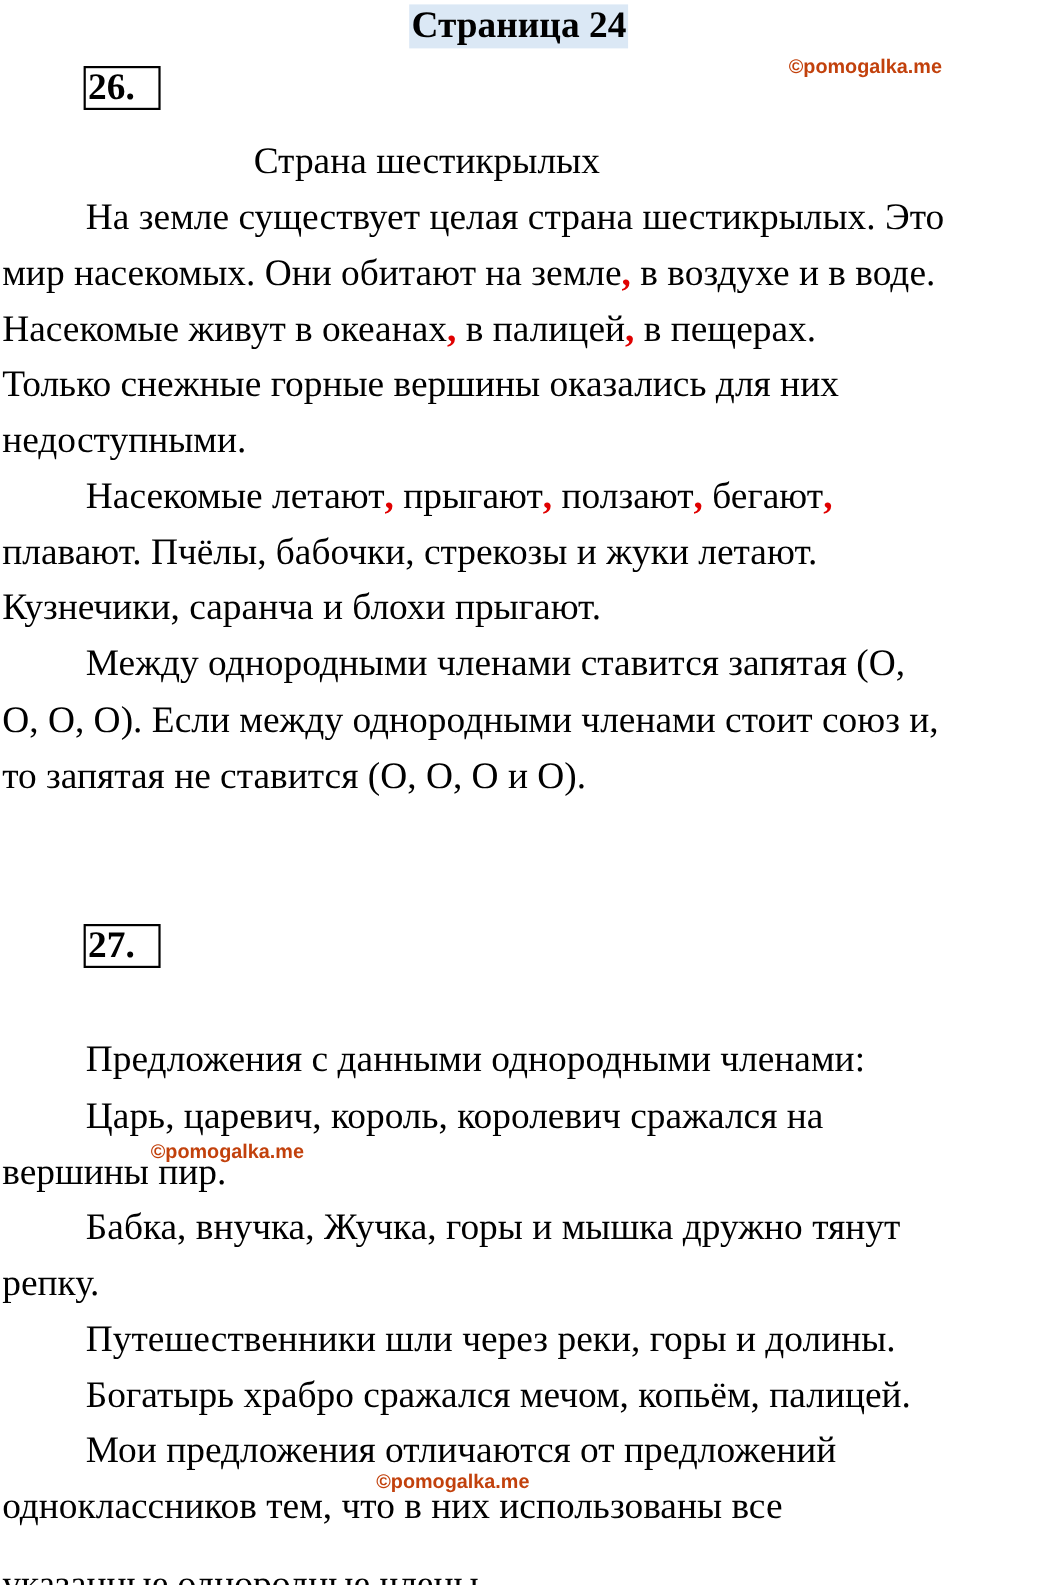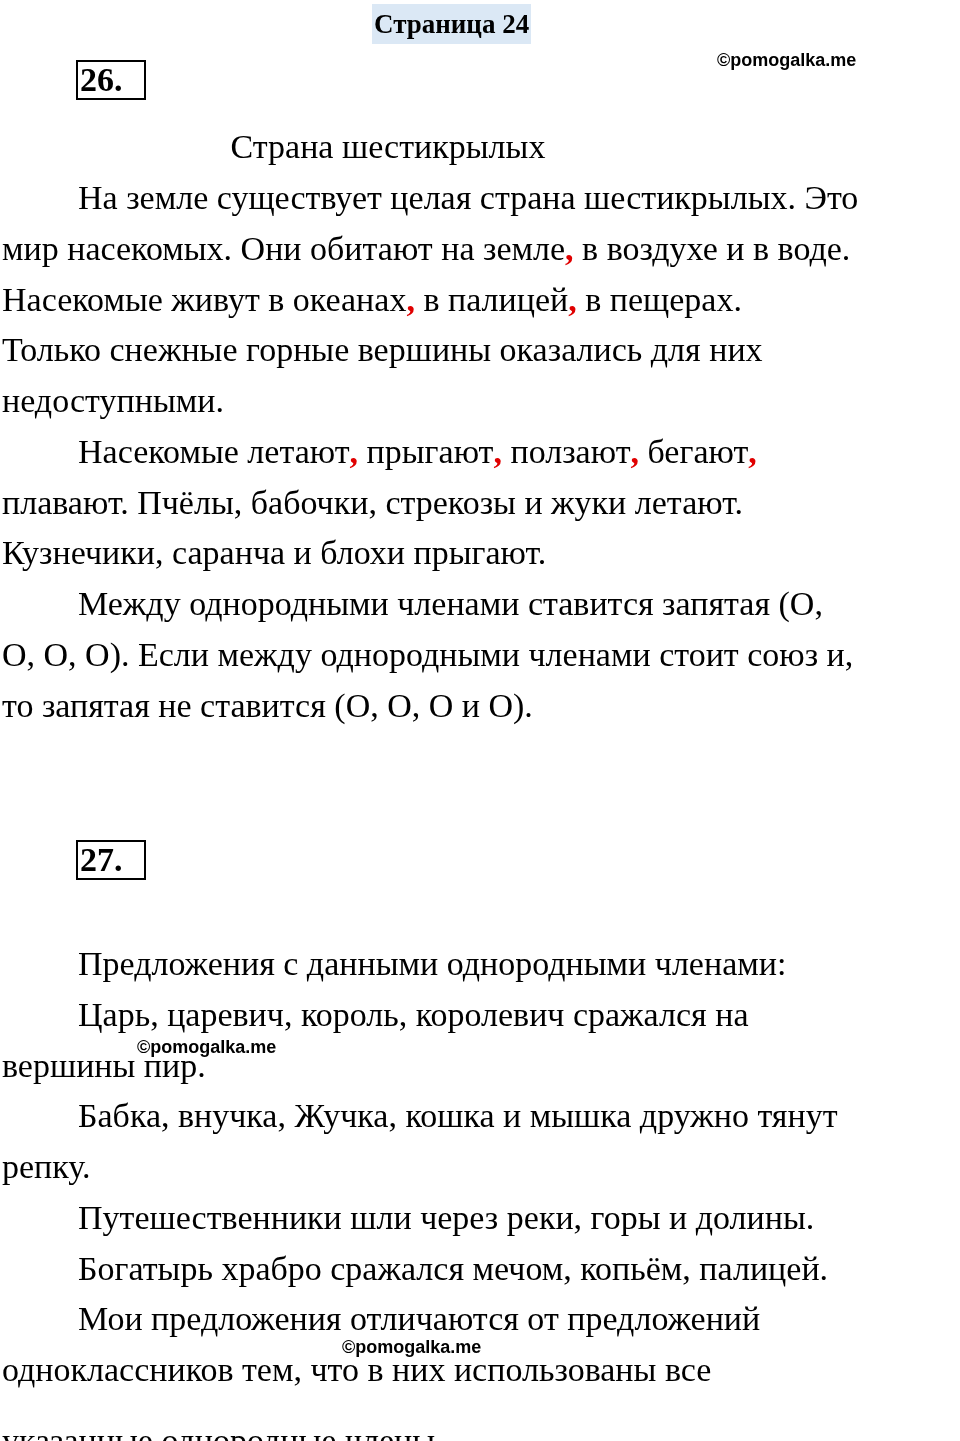--- a/index.html
+++ b/index.html
@@ -3,31 +3,31 @@
 <meta charset="utf-8">
 <style>
   html, body { margin: 0; padding: 0; background: #ffffff; }
   body {
     width: 960px; height: 1441px; position: relative; overflow: hidden;
     font-family: "Liberation Serif", serif; color: #000;
   }
   .title {
     position: absolute; left: 372px; top: 4px; height: 40px;
     background: #dbe8f5; padding: 0 2px;
-    font-weight: bold; font-size: 27px; line-height: 40px;
+    font-weight: bold; font-size: 34px; line-height: 40px;
   }
   .num-box {
     position: absolute; width: 70px; height: 40px;
     border: 2px solid #000; box-sizing: border-box;
     font-weight: bold; font-size: 34px; line-height: 36px;
     padding-left: 2px;
   }
   .watermark {
     position: absolute; font-family: "Liberation Sans", sans-serif;
-    font-weight: bold; font-size: 18px; color: #000000; line-height: 20px;
+    font-weight: bold; font-size: 18px; color: #c2410c; line-height: 20px;
   }
   .line {
     position: absolute; left: 2px; font-size: 34px; line-height: 40px;
     white-space: nowrap;
   }
   .indent { left: 78px; }
   .center { left: 0; width: 776px; text-align: center; }
   .red { color: #e00000; font-weight: bold; }
 </style>
 </head>
@@ -52,20 +52,20 @@
 <div class="line indent" style="top:584px;">Между однородными членами ставится запятая (О,</div>
 <div class="line" style="top:635px;">О, О, О). Если между однородными членами стоит союз и,</div>
 <div class="line" style="top:686px;">то запятая не ставится (О, О, О и О).</div>
 
 <div class="num-box" style="left:76px; top:840px;">27.</div>
 
 <div class="line indent" style="top:944px;">Предложения с данными однородными членами:</div>
 <div class="line indent" style="top:995px;">Царь, царевич, король, королевич сражался на</div>
 <div class="watermark" style="left:137px; top:1037px;">©pomogalka.me</div>
 <div class="line" style="top:1046px;">вершины пир.</div>
-<div class="line indent" style="top:1096px;">Бабка, внучка, Жучка, кошка и мышка дружно тянут</div>
+<div class="line indent" style="top:1096px;">Бабка, внучка, Жучка, горы и мышка дружно тянут</div>
 <div class="line" style="top:1147px;">репку.</div>
 <div class="line indent" style="top:1198px;">Путешественники шли через реки, горы и долины.</div>
 <div class="line indent" style="top:1249px;">Богатырь храбро сражался мечом, копьём, палицей.</div>
 <div class="line indent" style="top:1299px;">Мои предложения отличаются от предложений</div>
 <div class="watermark" style="left:342px; top:1337px;">©pomogalka.me</div>
 <div class="line" style="top:1350px;">одноклассников тем, что в них использованы все</div>
 <div class="line" style="top:1401px;margin-top:20px;">указанные однородные члены.</div>
 
 </body></html>

